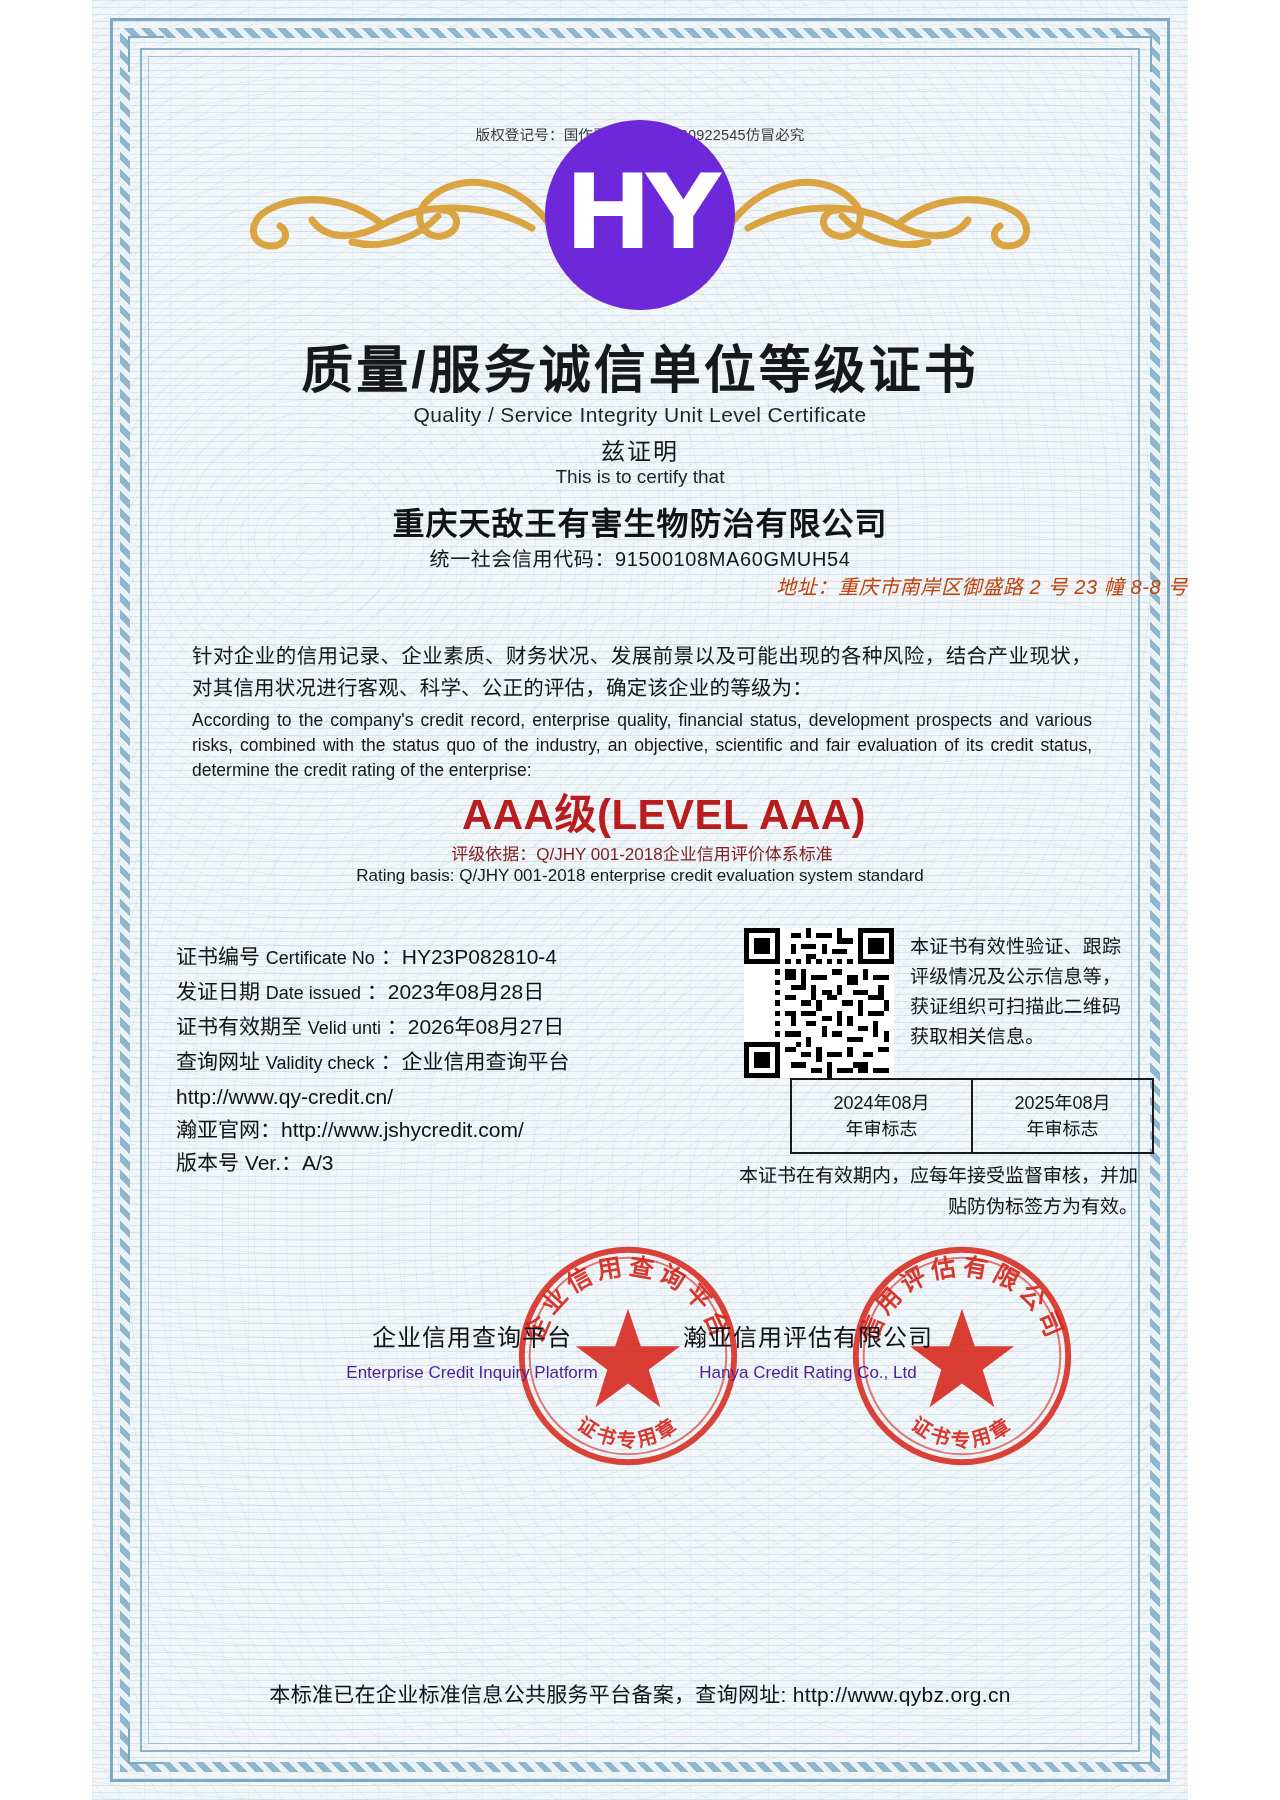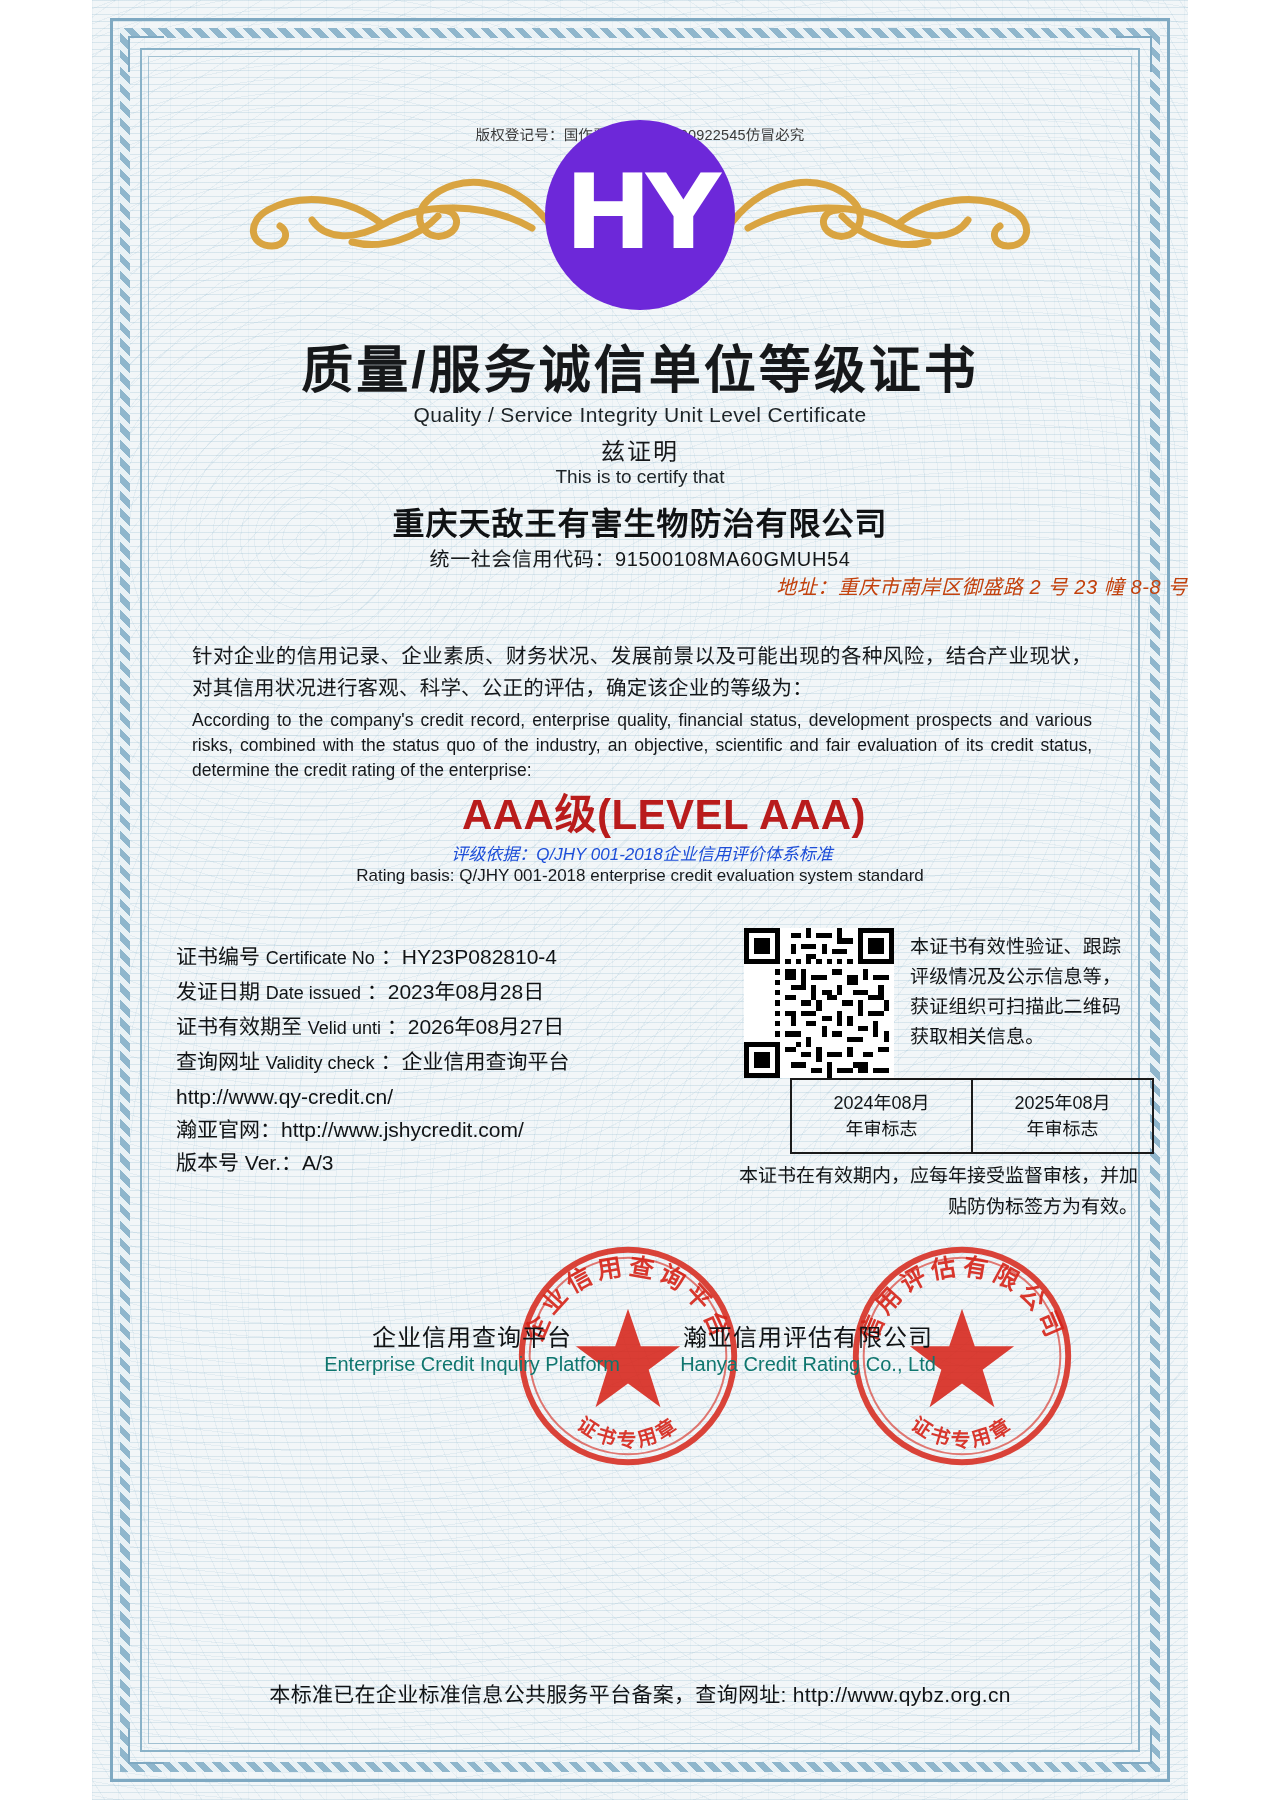--- a/index.html
+++ b/index.html
@@ -236,22 +236,21 @@
     color: #b91c1c;
     letter-spacing: 0.5px;
     margin-left: 48px;
   }
   .basis-cn {
     position: absolute;
     top: 840px;
     left: 4px; right: 0;
     text-align: center;
     font-size: 17px;
-    color: #1d4ed8;
-    font-style: italic;
+    color: #7f1d1d;
   }
   .basis-en {
     position: absolute;
     top: 866px;
     left: 0; right: 0;
     text-align: center;
     font-size: 17px;
     color: #16191c;
   }
 
@@ -345,23 +344,23 @@
   .org {
     width: 300px;
     text-align: center;
   }
   .org .cn {
     font-size: 24px;
     color: #0f1214;
     letter-spacing: 1px;
   }
   .org .en {
-    font-size: 20px;
-    color: #0f766e;
-    margin-top: 0;
+    font-size: 17px;
+    color: #4c1d95;
+    margin-top: 10px;
   }
 
   .footer {
     position: absolute;
     bottom: 92px;
     left: 0; right: 0;
     text-align: center;
     font-size: 21px;
     color: #101315;
     letter-spacing: 0.3px;

